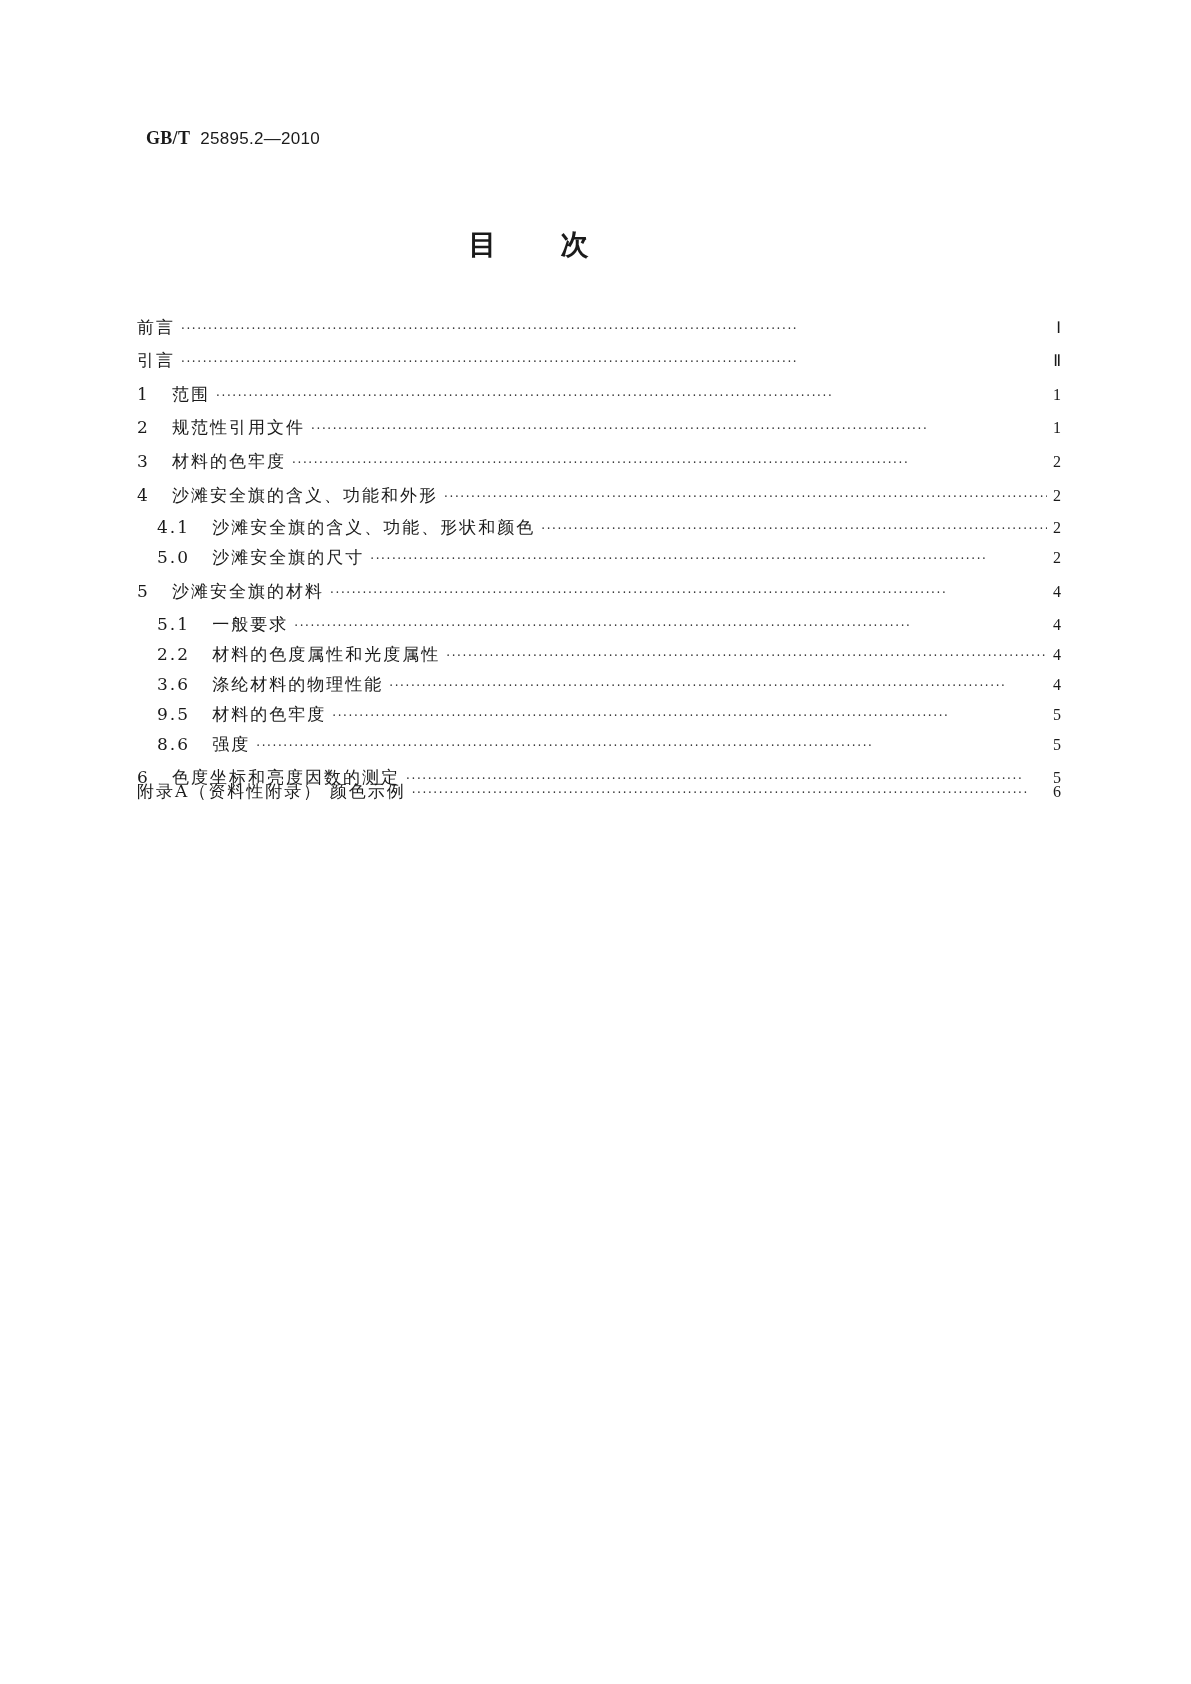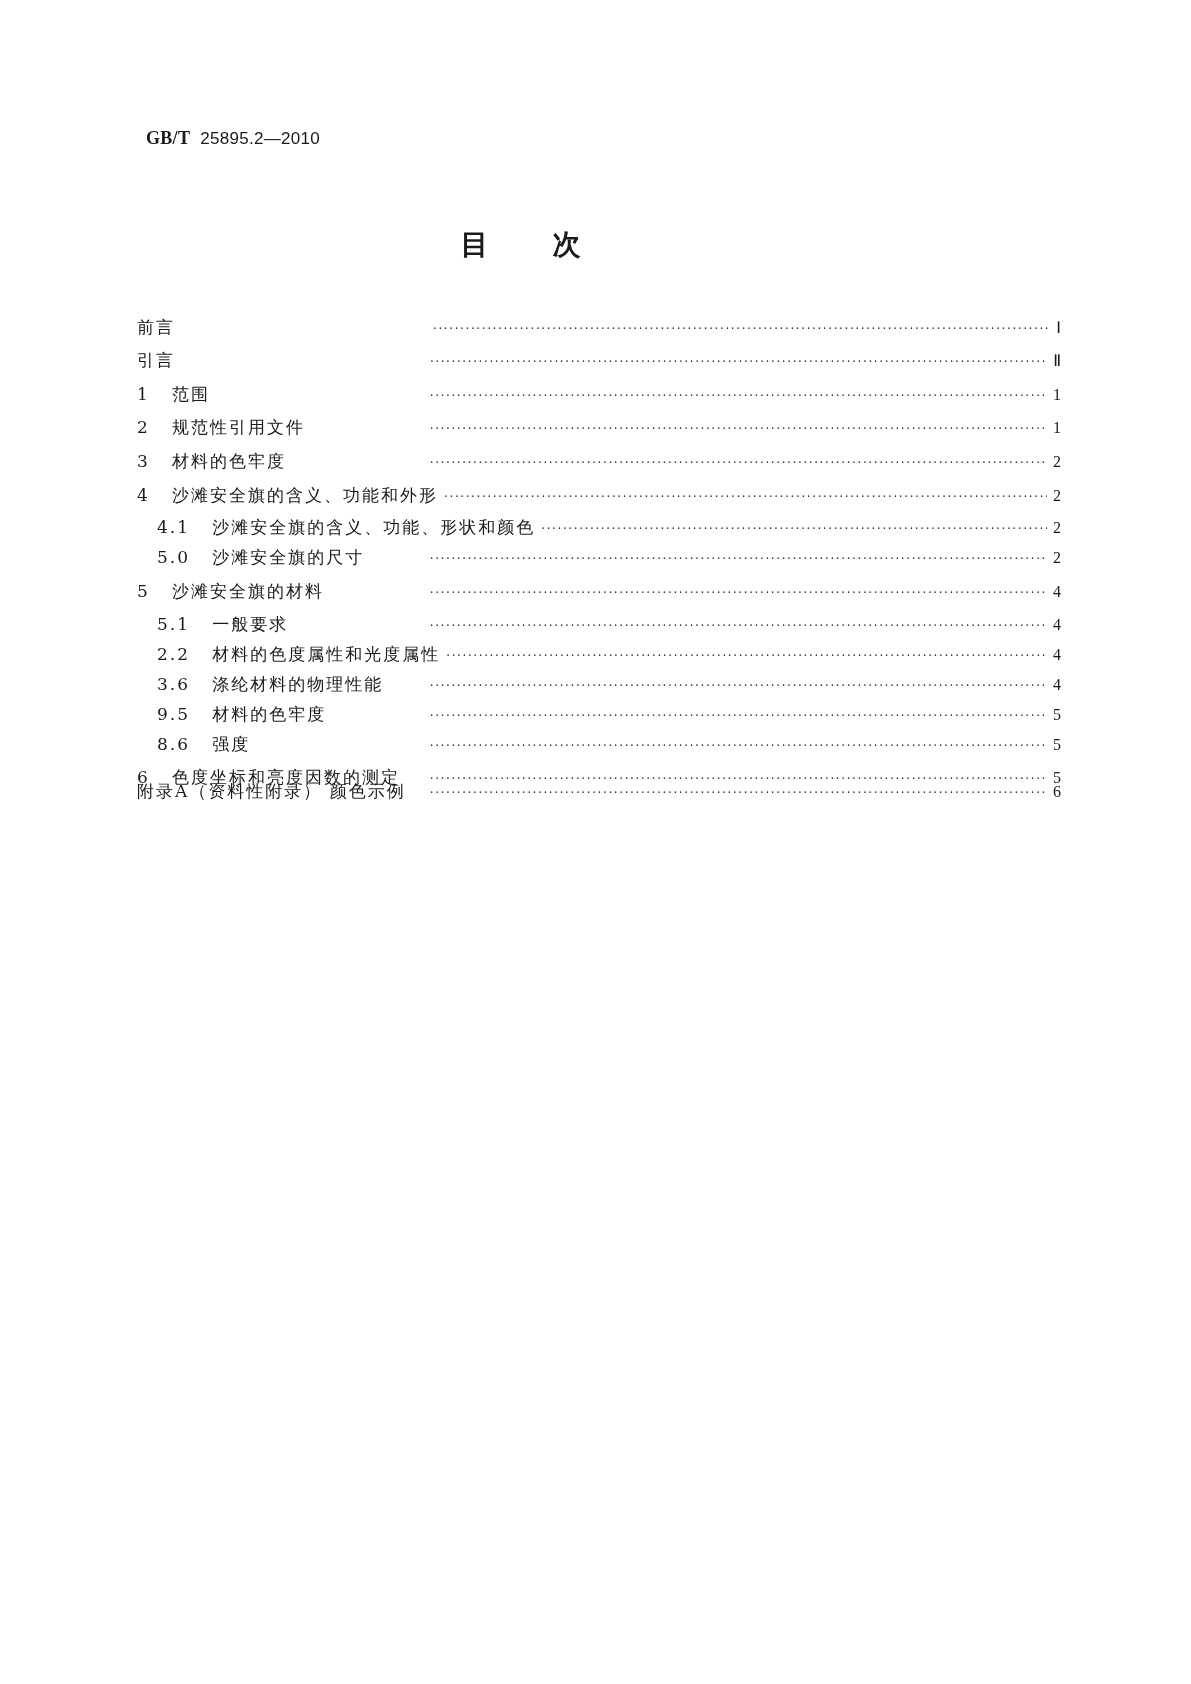--- a/index.html
+++ b/index.html
@@ -1,26 +1,26 @@
 <!DOCTYPE html>
 <html><head>
 <meta charset="utf-8">
 <style>
   html, body { margin: 0; padding: 0; background: #ffffff; }
   body { width: 1191px; height: 1684px; position: relative; overflow: hidden;
          font-family: "DejaVu Serif", "Liberation Serif", serif; color: #1a1a1a; }
   .std-code { position: absolute; left: 146px; top: 128px; font-size: 17px; letter-spacing: 0.3px; }
   .std-code .gbt { font-family: "Liberation Serif", serif; font-weight: bold; font-size: 18px; }
   .std-code .num { font-family: "Liberation Sans", sans-serif; margin-left: 10px; }
-  .title { position: absolute; left: 4px; width: 1033px; top: 226px; text-align: center;
+  .title { position: absolute; left: 12px; width: 1033px; top: 226px; text-align: center;
            font-family: "DejaVu Sans", sans-serif; font-weight: bold; font-size: 28px; letter-spacing: 64px;
            text-indent: 64px; }
   .toc { position: absolute; left: 137px; top: 326px; width: 924px; }
   .row { position: absolute; left: 0; right: 0; height: 24px; display: flex; align-items: baseline;
-         font-size: 17px; letter-spacing: 2px; text-align: right; }
+         font-size: 17px; letter-spacing: 2px; }
   .row .num { min-width: 0; }
   .row .lbl { white-space: nowrap; }
   .row .dots { flex: 1; overflow: hidden; white-space: nowrap; margin: 0 6px; letter-spacing: 1.6px;
                font-size: 12px; color: #333; }
   .row .pg { white-space: nowrap; font-size: 16px; letter-spacing: 0; font-family: "Liberation Serif", serif; }
   .sub { left: 20px; }
 </style>
 </head>
 <body>
 

